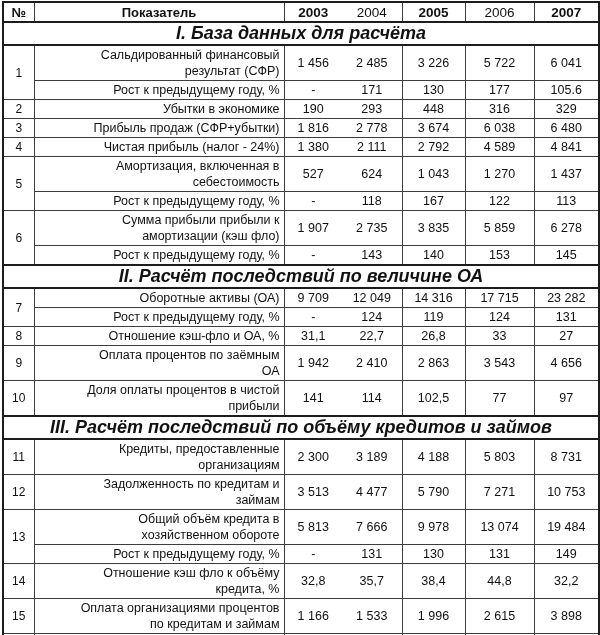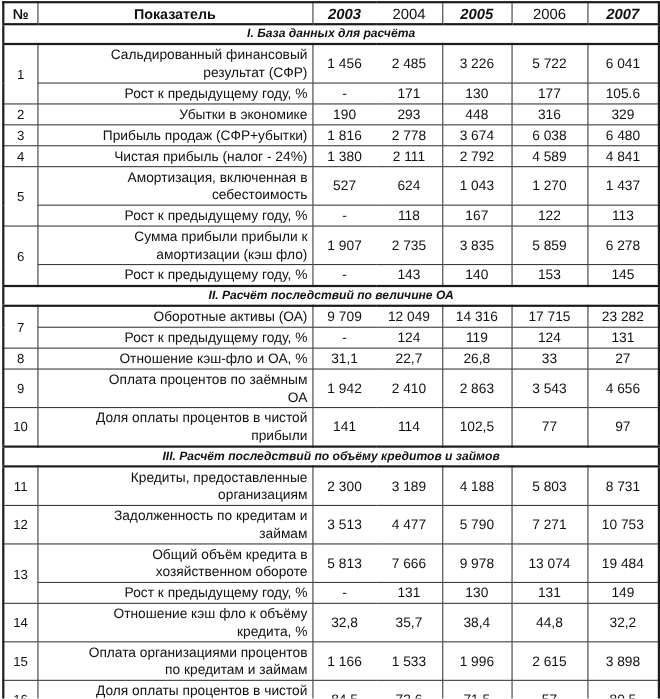--- a/index.html
+++ b/index.html
@@ -23,24 +23,24 @@
     border:1px solid var(--border);
     padding:0;vertical-align:middle;overflow:hidden;
     color:var(--text);
   }
   tr.hdr{height:20px;}
   tr.sec{height:18px;}
   tr.r1{height:17px;}
   tr.r2{height:35px;}
   th.num-h,th.ind-h{font-weight:bold;font-size:13px;text-align:center;}
   th.year-h{font-size:13.5px;text-align:center;font-weight:normal;}
-  th.year-h.bold{font-weight:bold;font-style:italic;}
+  th.year-h.bold{font-weight:bold;}
   tr.hdr th{border-bottom:2px solid var(--frame);}
   td.sec-c{
-    text-align:center;font-weight:bold;font-style:italic;font-size:11px;
+    text-align:center;font-weight:bold;font-style:italic;font-size:18px;
     border-top:2px solid var(--frame);border-bottom:2px solid var(--frame);
   }
   td.num{text-align:center;font-size:12px;}
   td.lbl{
     text-align:right;font-size:12.5px;line-height:16px;
     padding:1px 4px 1px 4px;white-space:pre-line;
   }
   td.val{text-align:center;font-size:12.5px;}
   
   .y0{border-right-style:hidden;}

